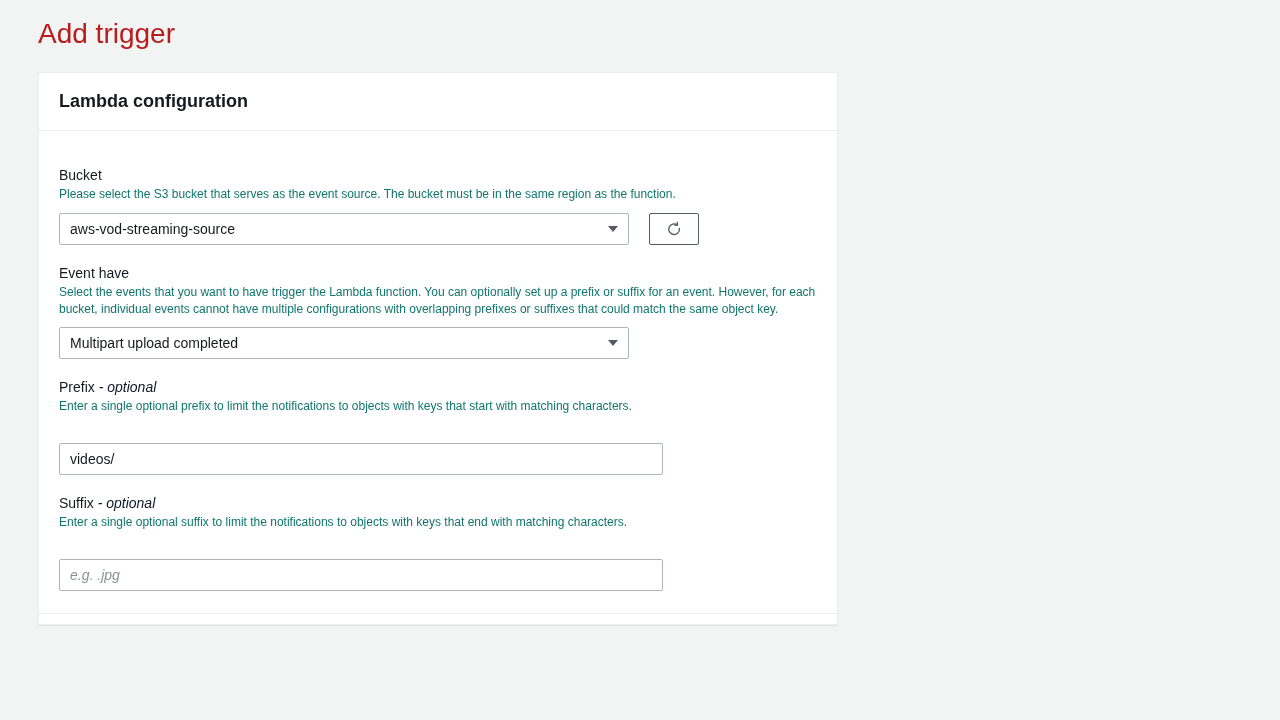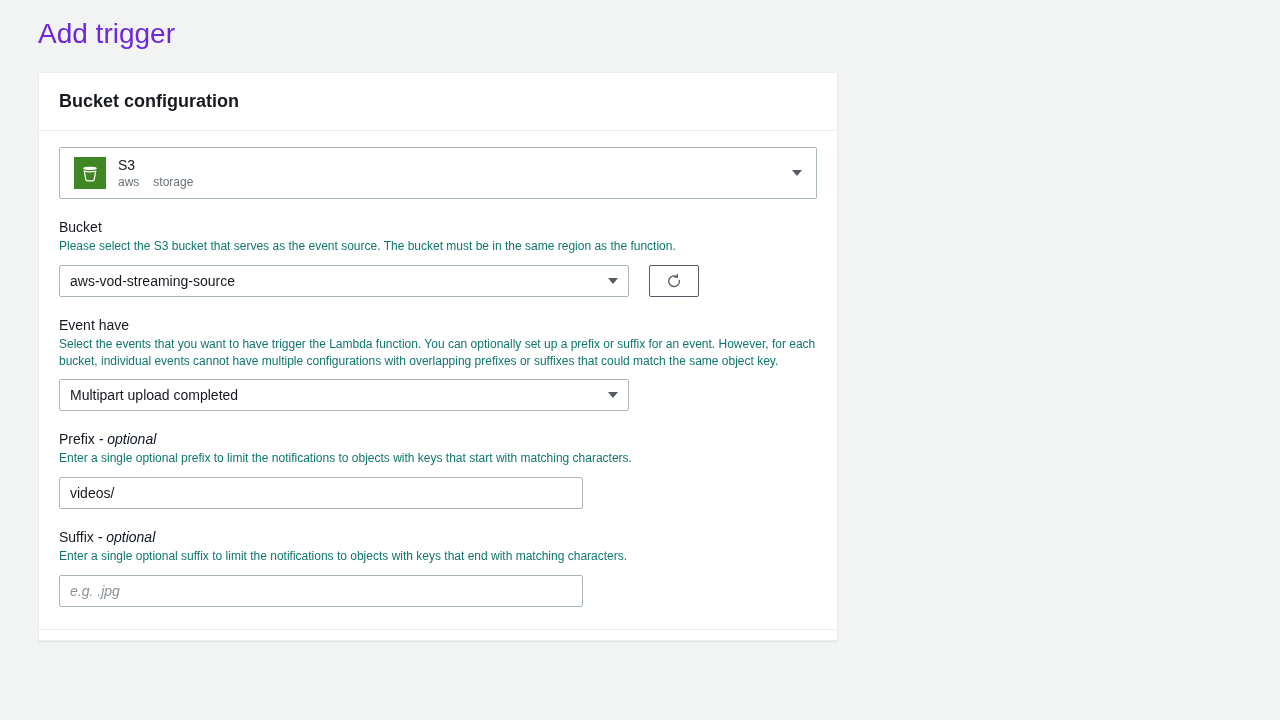--- a/index.html
+++ b/index.html
@@ -8,21 +8,21 @@
       background: #f2f3f3;
       width: 1280px;
       height: 720px;
       overflow: hidden;
       color: #16191f;
     }
     .page { padding: 18px 38px; }
     h1.page-title {
       font-size: 28px;
       font-weight: 400;
-      color: #6d28d9;
+      color: #b91c1c;
       margin-bottom: 22px;
     }
     .card {
       background: #fff;
       border: 1px solid #eaeded;
       width: 800px;
       box-shadow: 0 1px 1px rgba(0,0,0,0.05);
     }
     .card-header {
       padding: 18px 20px;
@@ -83,21 +83,21 @@
       position: relative;
     }
     .select-box { width: 570px; }
     .select-box .caret-s {
       position: absolute; right: 10px; top: 50%; transform: translateY(-50%);
       width: 0; height: 0;
       border-left: 5px solid transparent;
       border-right: 5px solid transparent;
       border-top: 6px solid #545b64;
     }
-    .text-input { width: 524px; cursor: text; }
+    .text-input { width: 604px; cursor: text; margin-top: 18px; }
     .text-input input {
       border: none; outline: none; width: 100%; font-size: 14px; font-family: inherit;
       color: #16191f;
       background: transparent;
     }
     .text-input input::placeholder { color: #879196; font-style: italic; }
 
     .refresh-btn {
       width: 50px; height: 32px;
       border: 1px solid #545b64;
@@ -112,39 +112,24 @@
     .footer-note a { color: #0073bb; text-decoration: none; cursor: pointer; }
   </style>
 </head>
 <body>
 
 <div class="page">
   <h1 class="page-title">Add trigger</h1>
 
   <div class="card">
     <div class="card-header">
-      <h2>Bucket configuration</h2>
+      <h2>Lambda configuration</h2>
     </div>
     <div class="card-body">
 
-      <div class="service-select">
-        <div class="service-icon">
-          <svg width="20" height="20" viewBox="0 0 24 24" fill="none">
-            <path d="M4 6 C4 4, 20 4, 20 6 L20 7 C20 9, 4 9, 4 7 Z" fill="#fff"></path>
-            <path d="M5 9 L7 20 C7 22, 17 22, 17 20 L19 9 C19 11, 5 11, 5 9 Z" fill="none" stroke="#fff" stroke-width="1.5"></path>
-          </svg>
-        </div>
-        <div class="service-meta">
-          <div class="service-title">S3</div>
-          <div class="service-sub">
-            <span>aws</span><span class="gap"></span><span>storage</span>
-          </div>
-        </div>
-        <span class="caret"></span>
-      </div>
 
       <div class="field">
         <div class="label">Bucket</div>
         <div class="hint">Please select the S3 bucket that serves as the event source. The bucket must be in the same region as the function.</div>
         <div class="row">
           <div class="select-box">
             <span>aws-vod-streaming-source</span>
             <span class="caret-s"></span>
           </div>
           <div class="refresh-btn">

